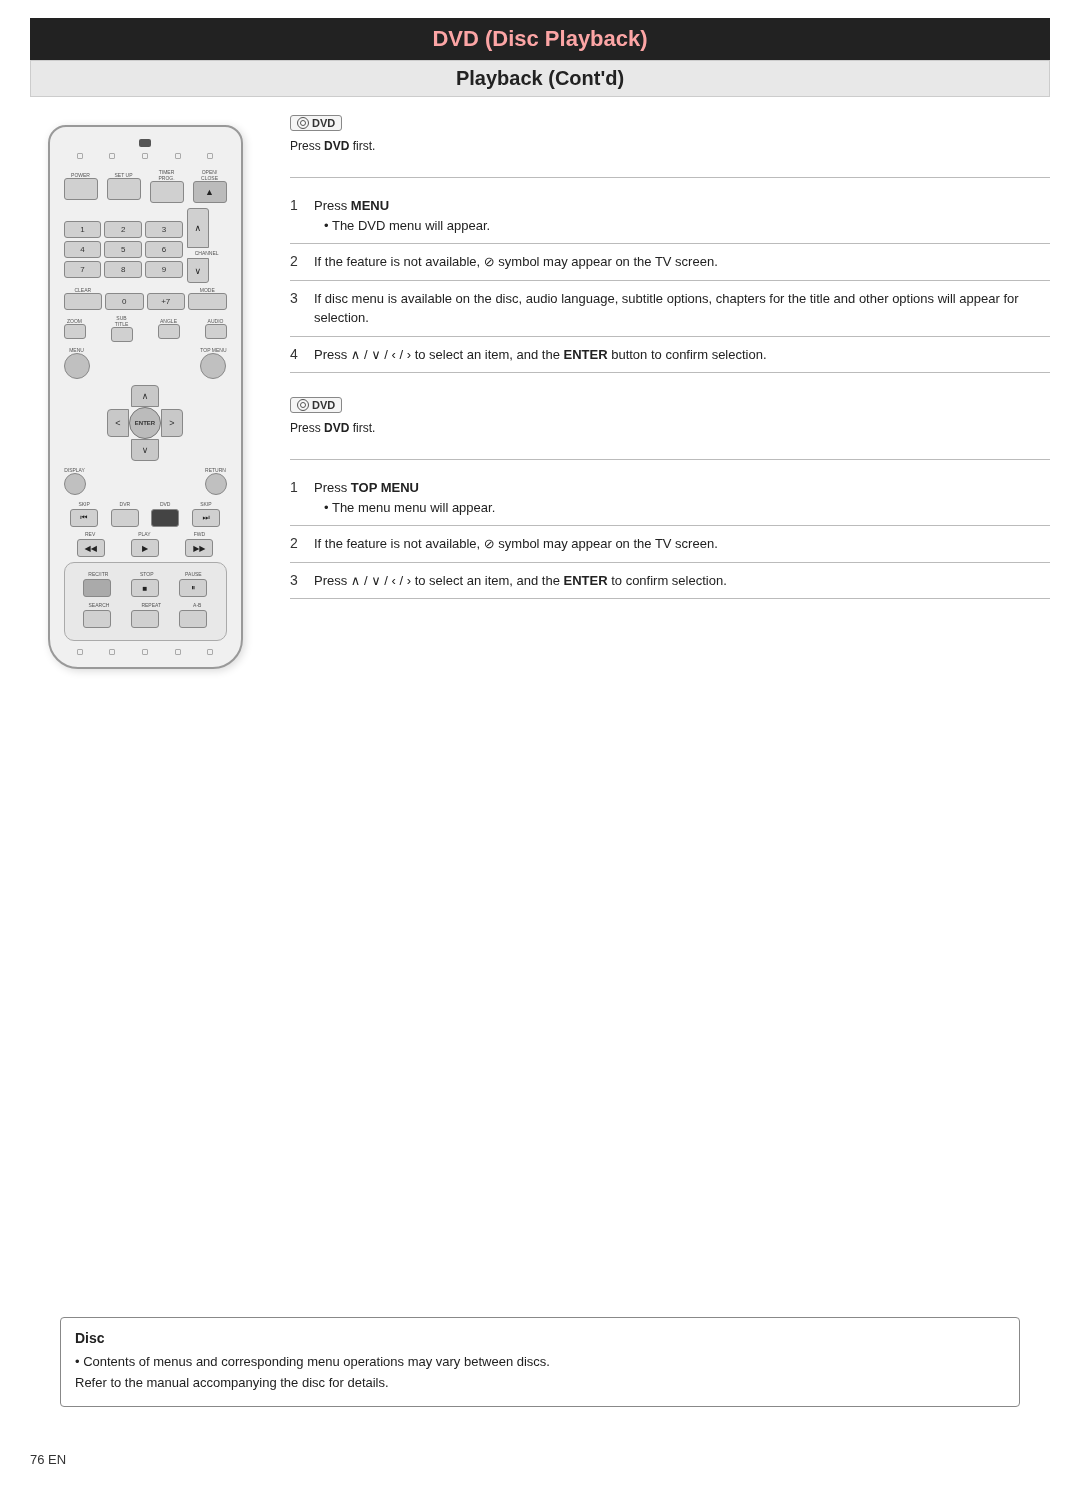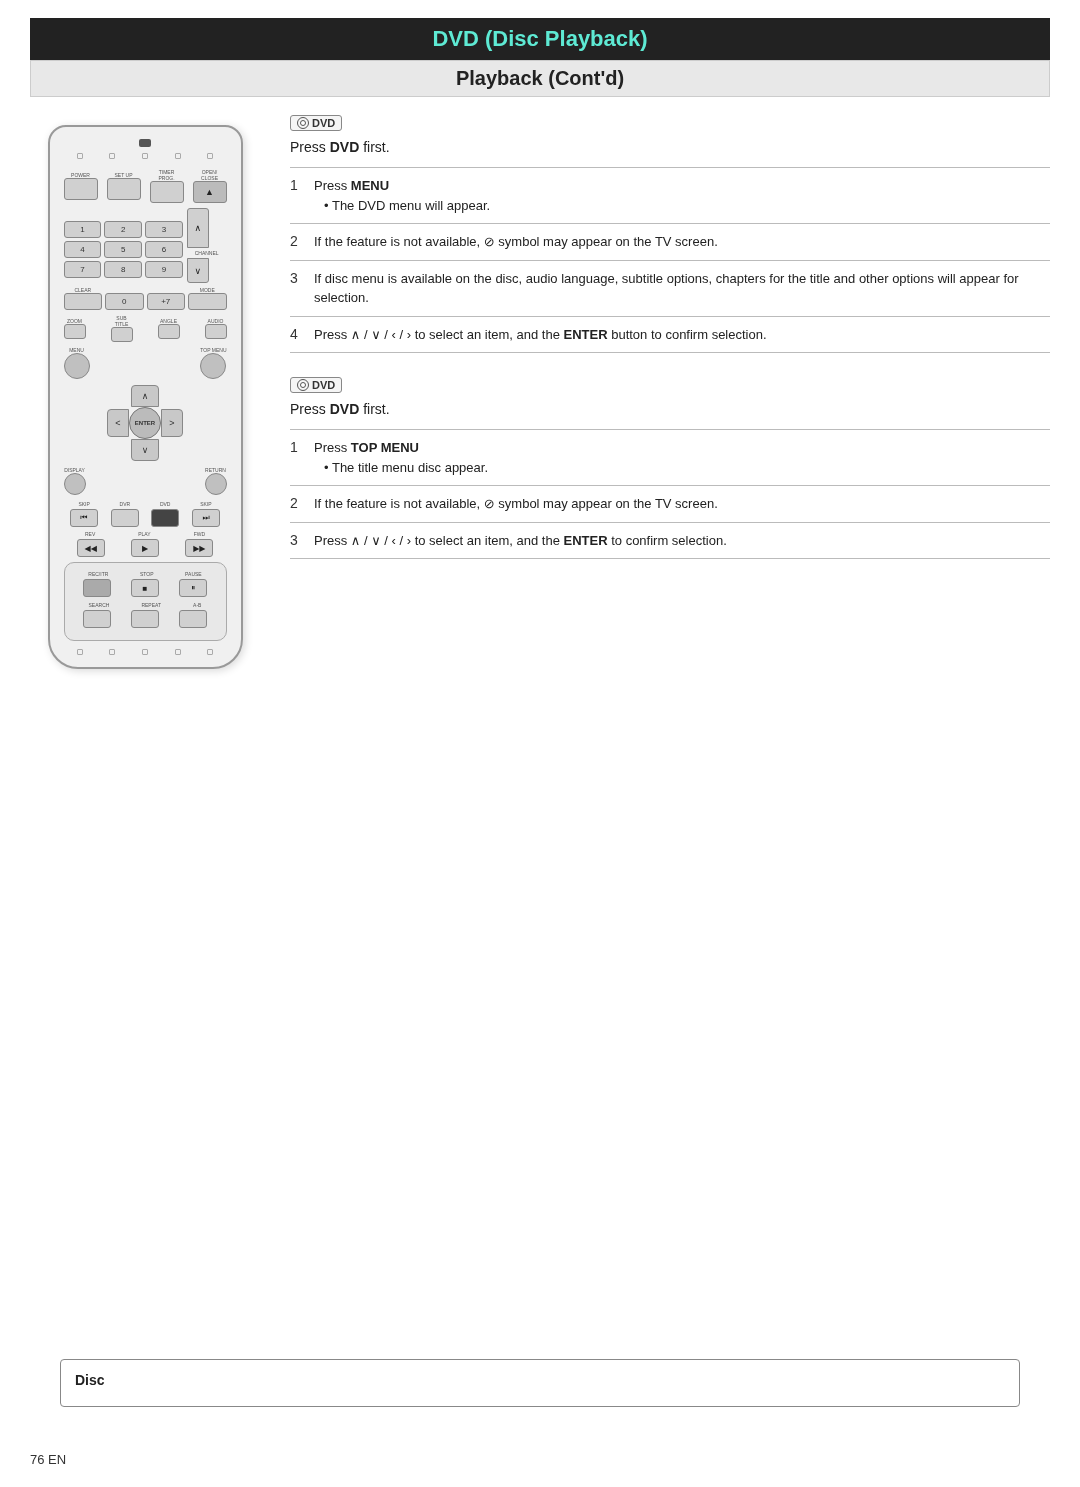--- a/index.html
+++ b/index.html
@@ -9,21 +9,21 @@
       font-size: 13px;
       color: #222;
       width: 1080px;
       min-height: 1487px;
       position: relative;
     }
 
     
     .header-dvd {
       background: #222;
-      color: #5eead4;
+      color: #fca5a5;
       text-align: center;
       font-size: 22px;
       font-weight: bold;
       padding: 8px 17px;
       margin: 18px 30px 0 30px;
     }
     .header-playback {
       background: #e8e8e8;
       text-align: center;
       font-size: 20px;
@@ -96,23 +96,24 @@
       border-radius: 50%;
       background: #fff;
       border: 1px solid #555;
       position: absolute;
       top: 50%;
       left: 50%;
       transform: translate(-50%, -50%);
     }
 
     .press-dvd-first {
-      font-size: 14px;
+      font-size: 12px;
+      margin-bottom: 10px;
       border-bottom: 1px solid #bbb;
-      padding-bottom: 12px;
+      padding-bottom: 24px;
     }
     .press-dvd-first b { font-weight: bold; }
 
     
     .steps { width: 100%; }
     .step {
       display: flex;
       flex-direction: row;
       align-items: flex-start;
       border-bottom: 1px solid #bbb;
@@ -648,21 +649,21 @@
         <span>Press </span><b>DVD</b><span> first.</span>
       </p>
 
       
       <div class="steps">
 
         <div class="step">
           <span class="step-num">1</span>
           <div class="step-content">
             <span>Press <b>TOP MENU</b></span>
-            <span class="bullet">The title menu disc appear.</span>
+            <span class="bullet">The menu menu will appear.</span>
           </div>
         </div>
 
         <div class="step">
           <span class="step-num">2</span>
           <div class="step-content">
             If the feature is not available, ⊘ symbol may appear on the TV screen.
           </div>
         </div>
 
@@ -673,15 +674,19 @@
           </div>
         </div>
       </div>
     </div>
 
   </div>
 </div>
 
 <div class="note-box">
   <div class="note-title">Disc</div>
+  <div class="note-content">
+    • Contents of menus and corresponding menu operations may vary between discs.<br>
+    Refer to the manual accompanying the disc for details.
+  </div>
 </div>
 
 <div class="page-number">76  EN</div>
 
 </body></html>

